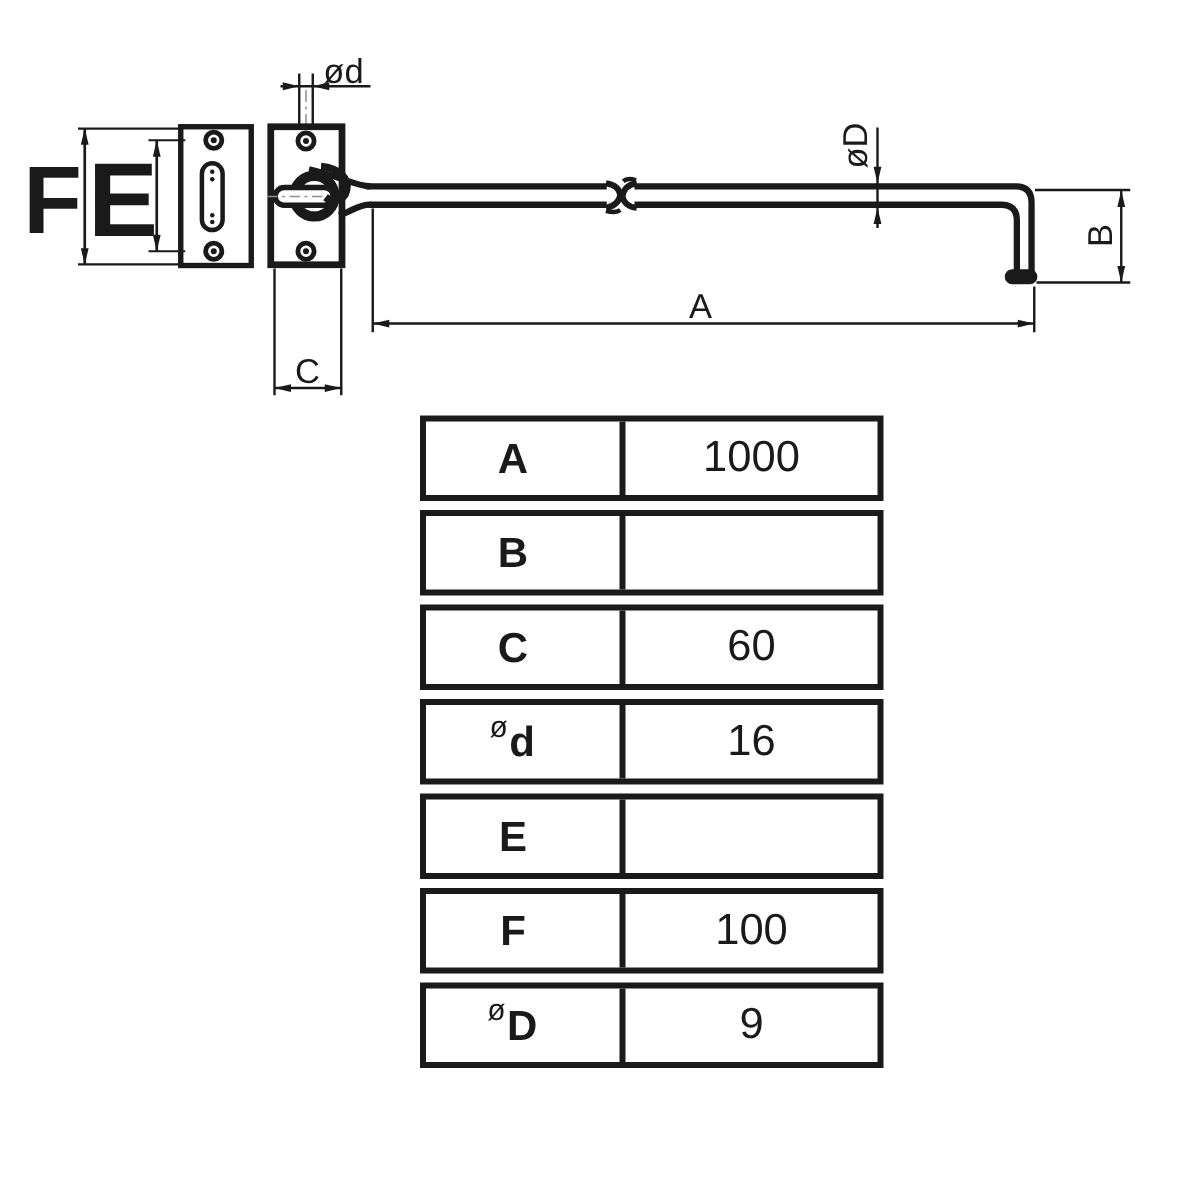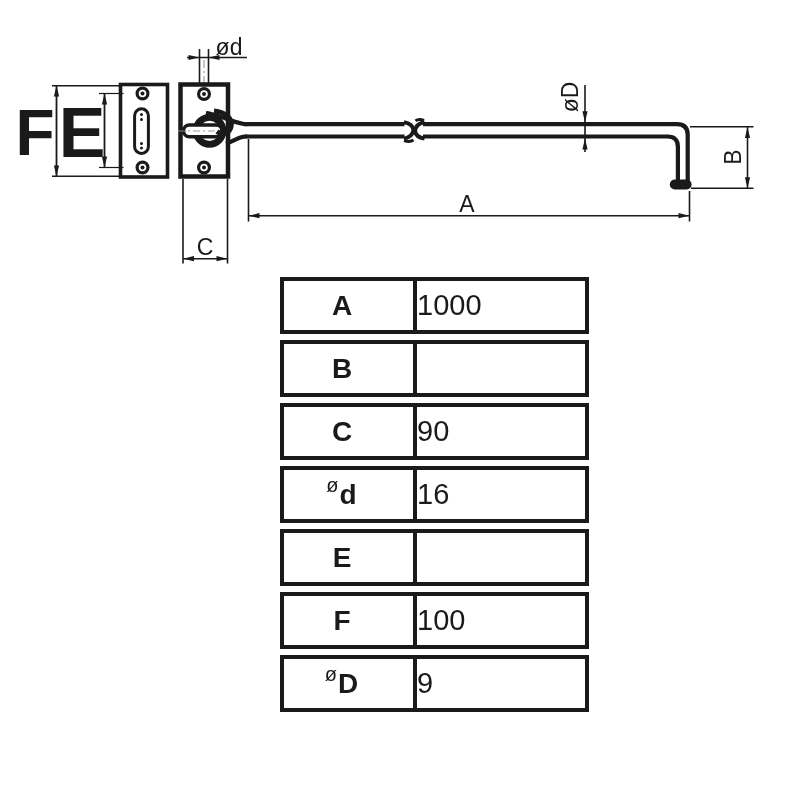--- a/index.html
+++ b/index.html
@@ -26,21 +26,21 @@
     border:4px solid #1a1a1a;background:#ffffff;
   }
   .cell-label{
     width:133px;box-sizing:border-box;
     border-right:4px solid #1a1a1a;
     display:flex;align-items:center;justify-content:center;
     font-weight:700;font-size:28px;
     padding-right:14px;
   }
   .cell-value{
-    flex:1;display:flex;align-items:center;
+    flex:1;display:flex;align-items:center;justify-content:center;
     font-size:29px;font-weight:400;
   }
   .dia{
     font-size:20px;font-weight:400;
     position:relative;top:-9px;margin-right:1px;
   }
 </style>
 </head>
 <body>
 
@@ -174,21 +174,21 @@
           <span class="dia"></span>
           <span>B</span>
         </div>
     </div>
     <div class="spec-row">
       <div class="cell-label">
           <span class="dia"></span>
           <span>C</span>
         </div>
       <div class="cell-value">
-          <span>90</span>
+          <span>60</span>
         </div>
     </div>
     <div class="spec-row">
       <div class="cell-label">
           <span class="dia">ø</span>
           <span>d</span>
         </div>
       <div class="cell-value">
           <span>16</span>
         </div>

